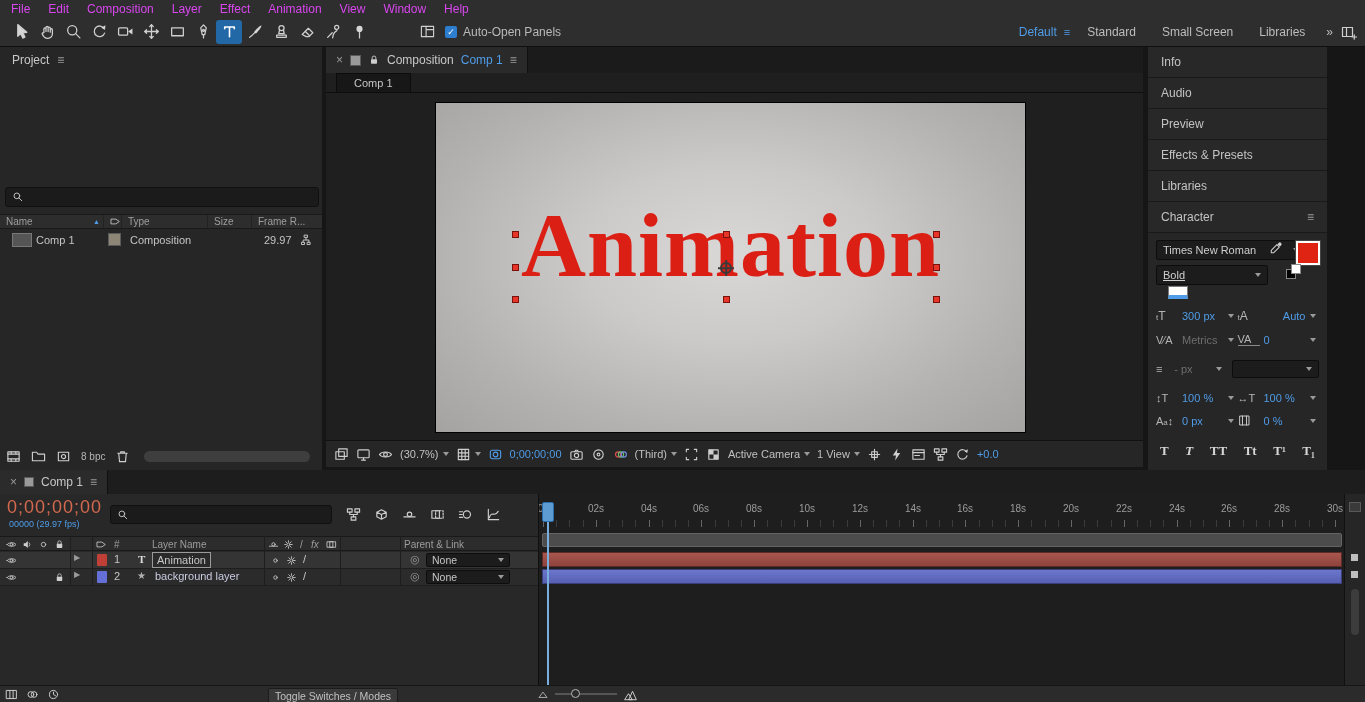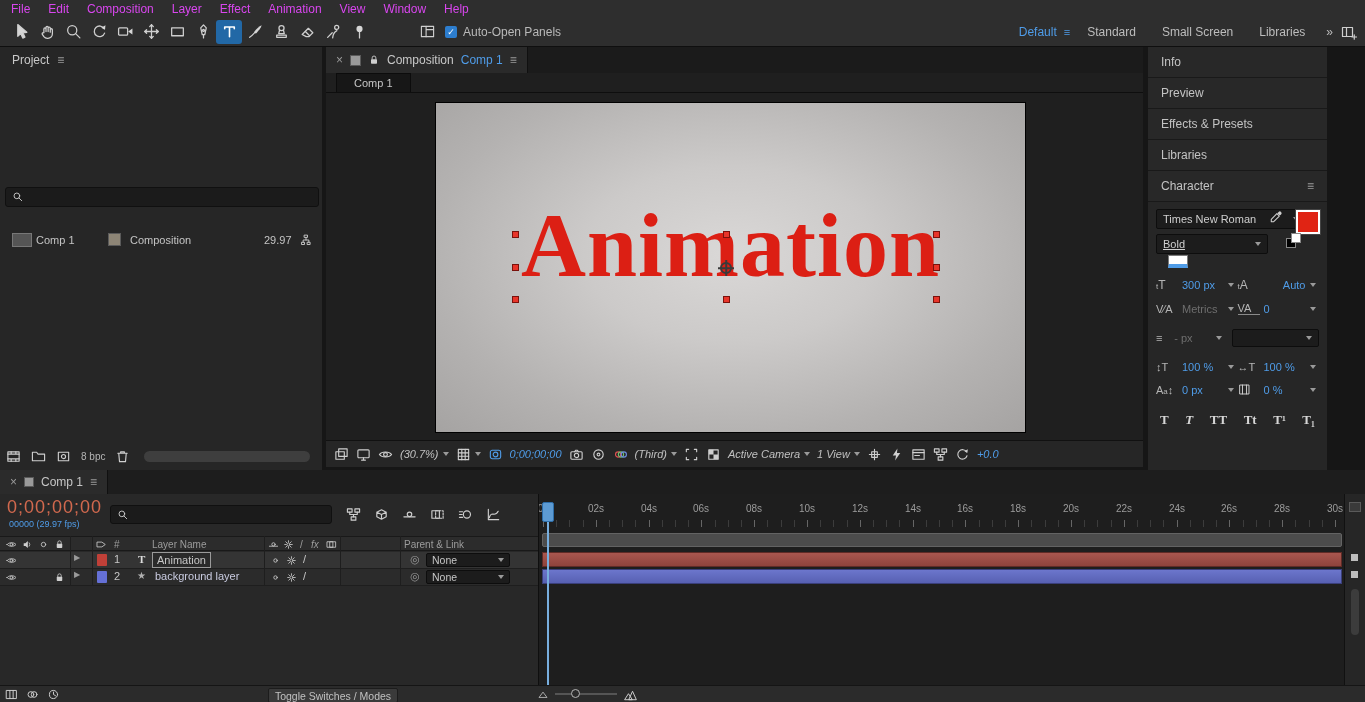--- a/index.html
+++ b/index.html
@@ -40,21 +40,21 @@
   .chip{width:9px;height:9px;background:#9a9a9a;border:1px solid #5a5a5a;display:inline-block;}
   .c-subtabs{height:19px;background:#1f1f1f;border-bottom:1px solid #0e0e0e;display:flex;align-items:flex-end;padding-left:10px;}
   .c-subtab{height:18px;padding:0 17px;background:#171717;border:1px solid #0c0c0c;border-bottom:none;display:flex;align-items:center;font-size:11px;color:#c6c6c6;}
   .c-canvas-area{position:relative;height:347px;}
   .c-canvas{position:absolute;left:110px;top:10px;width:589px;height:329px;background:radial-gradient(ellipse at 50% 46%,#dad8d7 0%,#cccac9 35%,#b4b2b1 72%,#a5a3a2 100%);box-shadow:0 0 0 1px #000;}
   .c-text{position:absolute;left:0;right:0;top:98px;text-align:center;font-family:"Liberation Serif",serif;font-weight:bold;font-size:90px;line-height:1;color:#dc1f14;letter-spacing:1px;}
   .h{position:absolute;width:7px;height:7px;background:#e8352a;border:1px solid #7a120c;box-sizing:border-box;}
   .anchor{position:absolute;left:284px;top:159px;width:12px;height:12px;border:2px solid #3a3a3a;border-radius:50%;box-sizing:border-box;}
   .anchor:before{content:"";position:absolute;left:50%;top:-4px;width:1.5px;height:16px;background:#3a3a3a;transform:translateX(-50%);}
   .anchor:after{content:"";position:absolute;top:50%;left:-4px;height:1.5px;width:16px;background:#3a3a3a;transform:translateY(-50%);}
-  .c-bar{position:absolute;left:0;bottom:0;width:100%;height:27px;background:#262626;border-top:1px solid #111;display:flex;align-items:center;gap:7px;padding:0 8px;font-size:11px;color:#c0c0c0;box-sizing:border-box;font-style:italic;}
+  .c-bar{position:absolute;left:0;bottom:0;width:100%;height:27px;background:#262626;border-top:1px solid #111;display:flex;align-items:center;gap:7px;padding:0 8px;font-size:11px;color:#c0c0c0;box-sizing:border-box;}
   .c-bar svg{width:15px;height:15px;}
   .c-dd{display:flex;align-items:center;gap:4px;white-space:nowrap;}
   
   #right{left:1148px;top:47px;width:179px;height:423px;}
   .r-item{height:30px;background:#282828;border-bottom:1px solid #191919;display:flex;align-items:center;padding:0 13px;font-size:12px;color:#c3c3c3;}
   .char{position:relative;padding:7px 8px 0 8px;}
   .dd{background:#1c1c1c;border:1px solid #0d0d0d;border-radius:2px;height:20px;display:flex;align-items:center;padding:0 6px;font-size:11px;color:#cfcfcf;box-sizing:border-box;}
   .dd .lbl{flex:1;white-space:nowrap;overflow:hidden;}
   .crow{display:flex;align-items:center;margin-top:10px;}
   .half{width:100px;display:flex;align-items:center;gap:4px;}
@@ -231,20 +231,40 @@
     </div>
     <div class="p-search">
       <span>
           <svg class="ic" style="width:12px;height:12px;" viewBox="0 0 16 16">
             <circle cx="6.5" cy="6.5" r="3.8"></circle>
             <path d="M9.3 9.3 L13 13"></path>
           </svg>
         </span>
       <input type="text" style="">
     </div>
+    <div class="p-cols">
+      <div style="width:104px;justify-content:space-between;padding-right:3px;">
+        <span>Name</span>
+        <span class="blue" style="font-size:7px;">▲</span>
+      </div>
+      <div style="width:18px;">
+          <svg class="ic" style="width:11px;height:11px;" viewBox="0 0 16 16">
+            <path d="M2 4.5 H8.5 L13.5 8 L8.5 11.5 H2 Z"></path>
+          </svg>
+        </div>
+      <div style="width:86px;">
+          <span>Type</span>
+        </div>
+      <div style="width:44px;">
+          <span>Size</span>
+        </div>
+      <div style="width:62px;border-right:none;">
+          <span>Frame R...</span>
+        </div>
+    </div>
     <div class="p-row">
       <div style="width:18px;height:12px;background:#555;border:1px solid #777;margin:0 4px 0 12px;"></div>
       <span style="width:72px;">Comp 1</span>
       <span style="width:11px;height:11px;background:#8d8576;border:1px solid #5a5a5a;margin-right:9px;"></span>
       <span style="width:88px;">Composition</span>
       <span style="width:46px;"></span>
       <span style="width:36px;">29.97</span>
       <span>
           <svg class="ic" style="width:12px;height:12px;" viewBox="0 0 16 16">
             <rect x="6" y="1.5" width="4" height="3"></rect>
@@ -428,20 +448,23 @@
             <path fill="#cfcfcf" stroke="none" d="M13.6 2.4 L13.3 6.2 L10 4.4 Z"></path>
           </svg>
         </span>
       <span class="blue">+0.0</span>
     </div>
   </div>
 
   <div class="panel" id="right">
     <div class="r-item">
         <span>Info</span>
+      </div>
+    <div class="r-item">
+        <span>Audio</span>
       </div>
     <div class="r-item">
         <span>Preview</span>
       </div>
     <div class="r-item">
         <span>Effects &amp; Presets</span>
       </div>
     <div class="r-item">
         <span>Libraries</span>
       </div>

